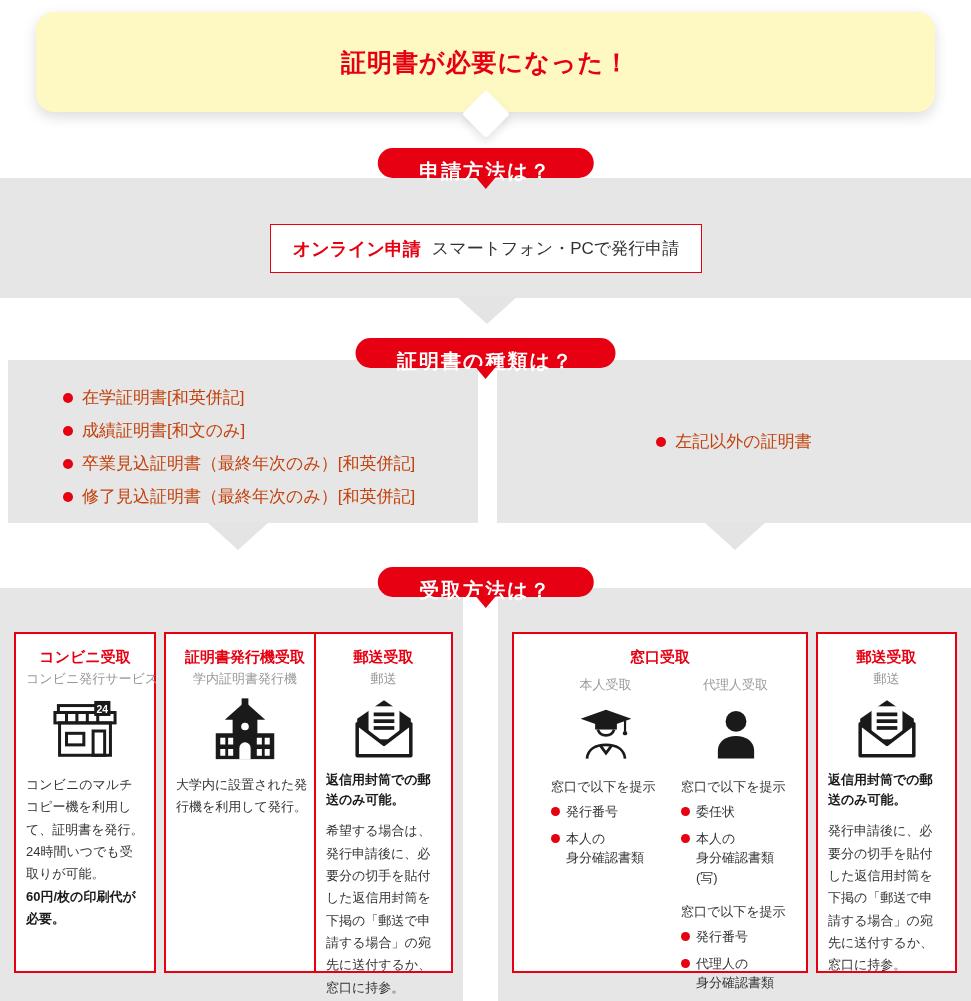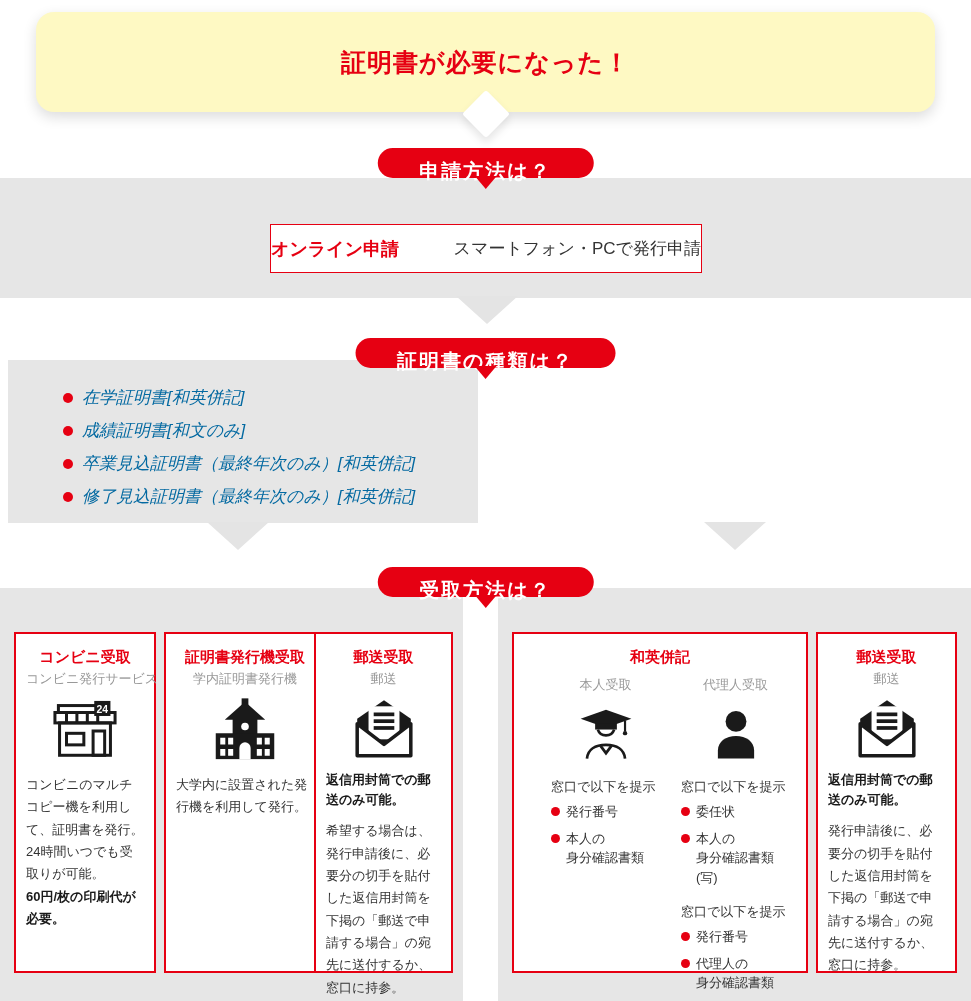--- a/index.html
+++ b/index.html
@@ -22,37 +22,37 @@
     height:30px; line-height:46px; padding:0 42px; border-radius:25px; z-index:5; white-space:nowrap; }
   .pill::after { content:""; position:absolute; left:50%; top:100%; margin-left:-11px; margin-top:-2px;
     border-left:11px solid transparent; border-right:11px solid transparent; border-top:13px solid #e60012; }
   .pill1 { top:148px; }
   .pill2 { top:338px; }
   .pill3 { top:567px; }
 
   
   .band1 { position:absolute; left:0; top:178px; width:971px; height:120px; background:#e6e6e6; }
   .online-box { position:absolute; left:270px; top:224px; width:432px; height:49px;
-    background:#fff; border:1px solid #e60012; display:flex; align-items:center; justify-content:space-between; gap:11px; z-index:2; }
+    background:#fff; border:1px solid #e60012; display:flex; align-items:center; justify-content:center; gap:11px; z-index:2; }
   .online-label { color:#e60012; font-weight:bold; font-size:18px; }
   .online-desc  { color:#333; font-size:17px; }
 
   
   .garrow { position:absolute; width:0; height:0;
     border-left:31px solid transparent; border-right:31px solid transparent; border-top:28px solid #e4e4e4; }
   .garrow.a1 { left:456px; top:296px; }
   .garrow.a2 { left:207px; top:522px; }
   .garrow.a3 { left:704px; top:522px; }
 
   
   .typebox { position:absolute; top:360px; height:163px; background:#e6e6e6; }
   .typebox.left  { left:8px;   width:470px; }
   .typebox.right { left:497px; width:474px; display:flex; align-items:center; justify-content:center; }
   .typelist { list-style:none; margin-top:21px; margin-left:55px; }
-  .typelist li { position:relative; padding-left:19px; font-size:17px; line-height:33px; color:#0369a1;font-style:italic; }
+  .typelist li { position:relative; padding-left:19px; font-size:17px; line-height:33px; color:#c2410c; }
   .typelist li::before { content:""; position:absolute; left:0; top:12px; width:10px; height:10px; border-radius:50%; background:#e60012; }
   .typebox.right .typelist { margin:0; }
 
   
   .panel { position:absolute; top:588px; height:413px; background:#e6e6e6; }
   .panel.pleft  { left:0;   width:463px; }
   .panel.pright { left:498px; width:473px; }
 
   .card { position:absolute; top:632px; height:341px; background:#fff;
     border:2px solid #e60012; z-index:2; padding:14px 10px 10px; }
@@ -100,20 +100,25 @@
     <span class="online-desc">スマートフォン・PCで発行申請</span>
   </div>
   <div class="garrow a1"></div>
 
   <div class="typebox left">
     <ul class="typelist">
       <li>在学証明書[和英併記]</li>
       <li>成績証明書[和文のみ]</li>
       <li>卒業見込証明書（最終年次のみ）[和英併記]</li>
       <li>修了見込証明書（最終年次のみ）[和英併記]</li>
+    </ul>
+  </div>
+  <div class="typebox right">
+    <ul class="typelist">
+      <li>左記以外の証明書</li>
     </ul>
   </div>
   <div class="pill pill2">
     <span>証明書の種類は？</span>
   </div>
   <div class="garrow a2"></div>
   <div class="garrow a3"></div>
 
   <div class="panel pleft"></div>
   <div class="panel pright"></div>
@@ -181,21 +186,21 @@
         <rect x="22" y="20.6" width="20" height="3.6" fill="#1a1a1a"></rect>
         <rect x="22" y="27.2" width="20" height="3.6" fill="#1a1a1a"></rect>
         <polygon points="6,25 32,45 58,25 58,56 6,56" fill="#fff" stroke="#1a1a1a" stroke-width="3.4" stroke-linejoin="round"></polygon>
       </svg>
     </div>
     <span class="lead">返信用封筒での郵送のみ可能。</span>
     <p class="card-body after-lead">希望する場合は、発行申請後に、必要分の切手を貼付した返信用封筒を下掲の「郵送で申請する場合」の宛先に送付するか、窓口に持参。</p>
   </div>
 
   <div class="card c4">
-    <div class="card-title">和英併記</div>
+    <div class="card-title">窓口受取</div>
     <div class="cols">
       <div class="col">
         <div class="col-sub">本人受取</div>
         <div class="col-icon">
           <svg width="58" height="58" viewBox="0 0 64 64">
             <g fill="#1a1a1a">
               <polygon points="32,4 4,14 32,24 60,14"></polygon>
               <polygon points="20,19 44,19 44,26 20,26"></polygon>
               <circle cx="53" cy="30" r="2.4"></circle>
             </g>

